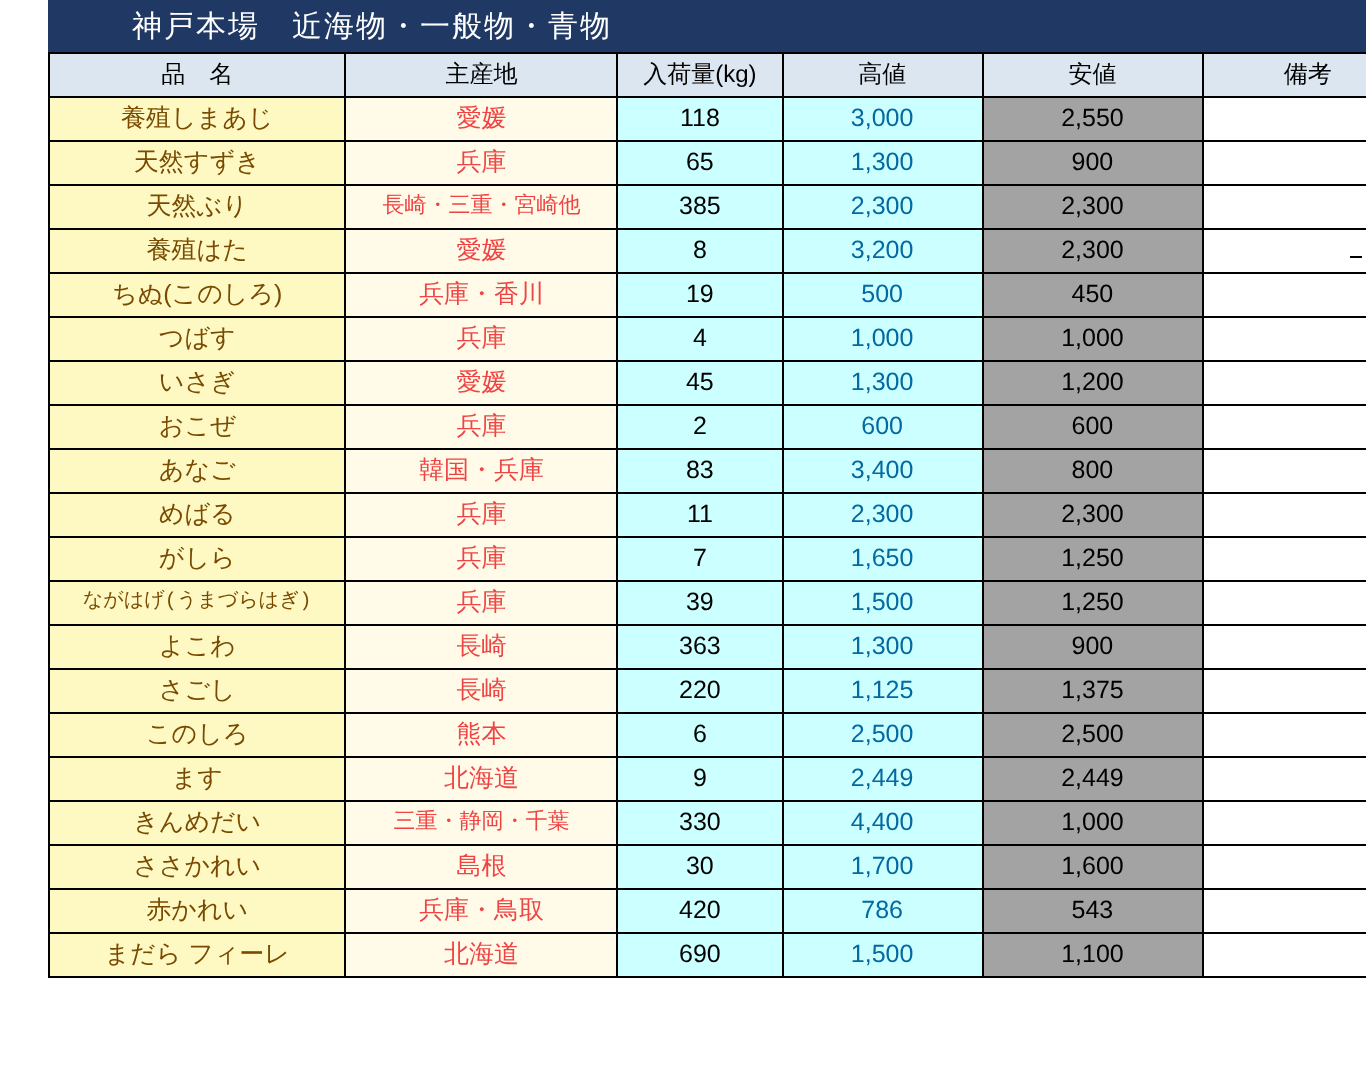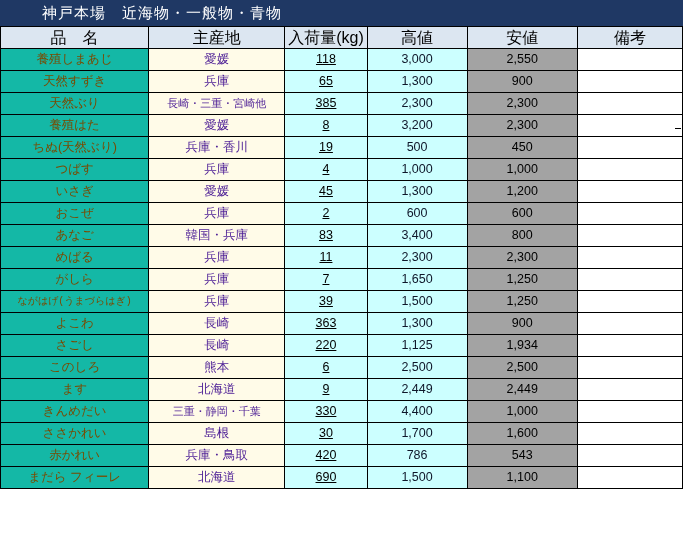--- a/index.html
+++ b/index.html
@@ -12,20 +12,21 @@
     height: 546px;
     font-family: "Liberation Sans", sans-serif;
     overflow: hidden;
   }
   .sheet {
     position: relative;
     width: 683px;
     height: 546px;
     box-sizing: border-box;
     background: #ffffff;
+    padding-left: 24px;
   }
   .title-bar {
     height: 26px;
     background: #1f3864;
     color: #ffffff;
     font-size: 15px;
     display: flex;
     align-items: center;
     padding-left: 42px;
     letter-spacing: 1px;
@@ -44,41 +45,40 @@
     line-height: 21px;
     text-align: center;
     vertical-align: middle;
     overflow: hidden;
     white-space: nowrap;
   }
   thead th {
     background: #dce6f1;
     font-weight: normal;
     color: #000000;
-    font-size: 16px;
+    font-size: 12px;
   }
   td.name {
-    background: #14b8a6;
+    background: #fef9c3;
     color: #7a4a00;
     text-align: center;
   }
   td.origin {
     background: #fffbe8;
-    color: #4c1d95;
+    color: #ef4444;
     text-align: center;
   }
   td.qty {
     background: #ccffff;
     color: #000000;
     text-align: center;
-    text-decoration: underline;
   }
   td.high {
     background: #ccffff;
-    color: #0f172a;
+    color: #0369a1;
     text-align: center;
   }
   td.low {
     background: #a3a3a3;
     color: #000000;
     text-align: center;
   }
   td.note {
     background: #ffffff;
   }
@@ -157,21 +157,21 @@
       </tr>
       <tr>
         <td class="name">養殖はた</td>
         <td class="origin">愛媛</td>
         <td class="qty">8</td>
         <td class="high">3,200</td>
         <td class="low">2,300</td>
         <td class="note"></td>
       </tr>
       <tr>
-        <td class="name">ちぬ(天然ぶり)</td>
+        <td class="name">ちぬ(このしろ)</td>
         <td class="origin">兵庫・香川</td>
         <td class="qty">19</td>
         <td class="high">500</td>
         <td class="low">450</td>
         <td class="note"></td>
       </tr>
       <tr>
         <td class="name">つばす</td>
         <td class="origin">兵庫</td>
         <td class="qty">4</td>
@@ -233,21 +233,21 @@
         <td class="qty">363</td>
         <td class="high">1,300</td>
         <td class="low">900</td>
         <td class="note"></td>
       </tr>
       <tr>
         <td class="name">さごし</td>
         <td class="origin">長崎</td>
         <td class="qty">220</td>
         <td class="high">1,125</td>
-        <td class="low">1,934</td>
+        <td class="low">1,375</td>
         <td class="note"></td>
       </tr>
       <tr>
         <td class="name">このしろ</td>
         <td class="origin">熊本</td>
         <td class="qty">6</td>
         <td class="high">2,500</td>
         <td class="low">2,500</td>
         <td class="note"></td>
       </tr>

